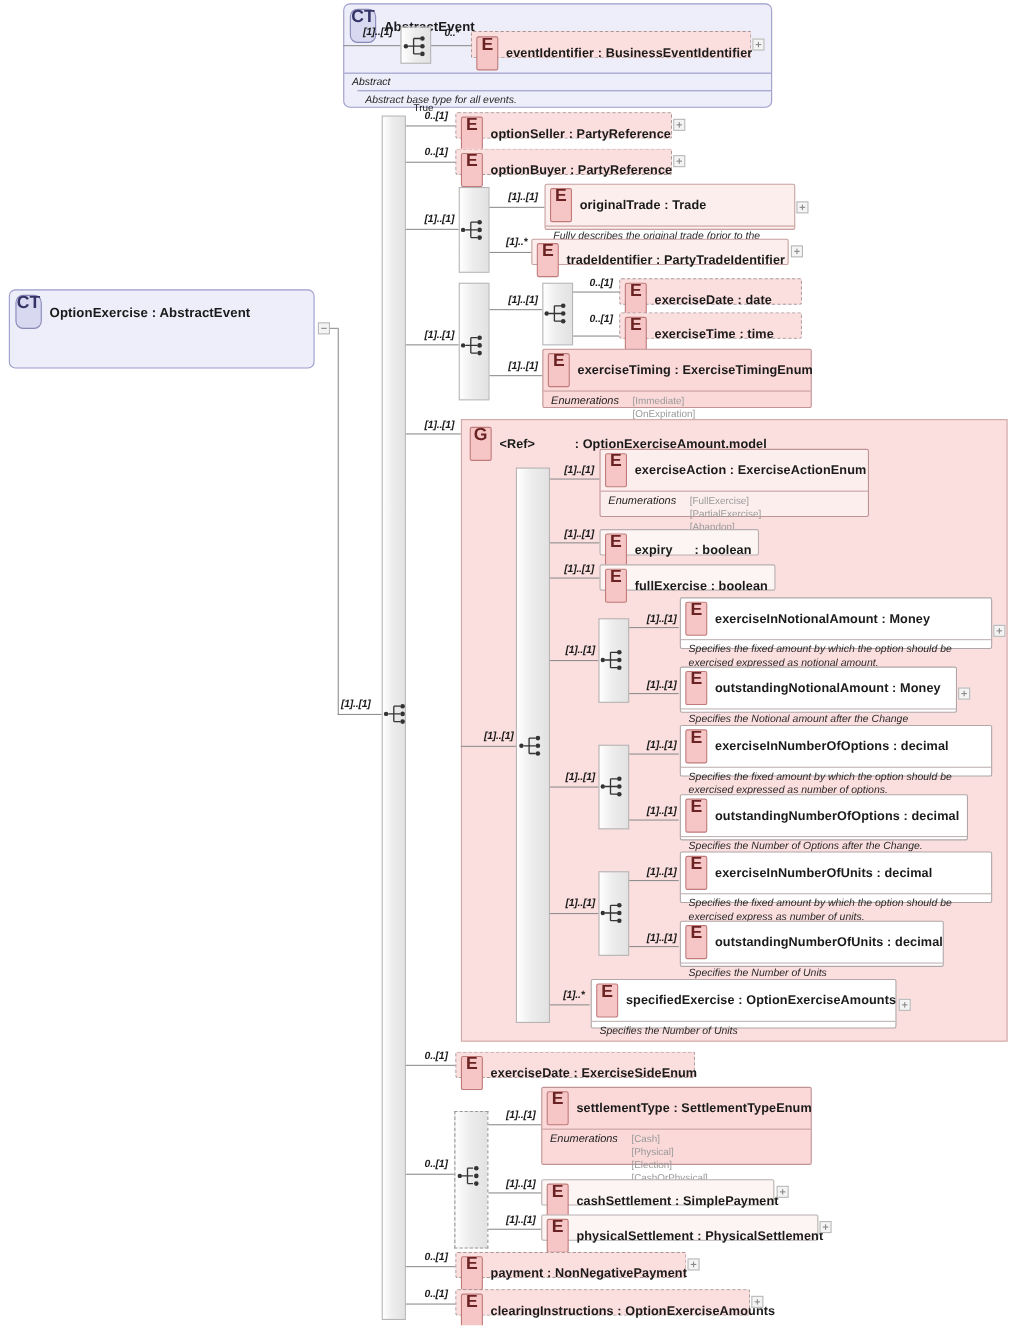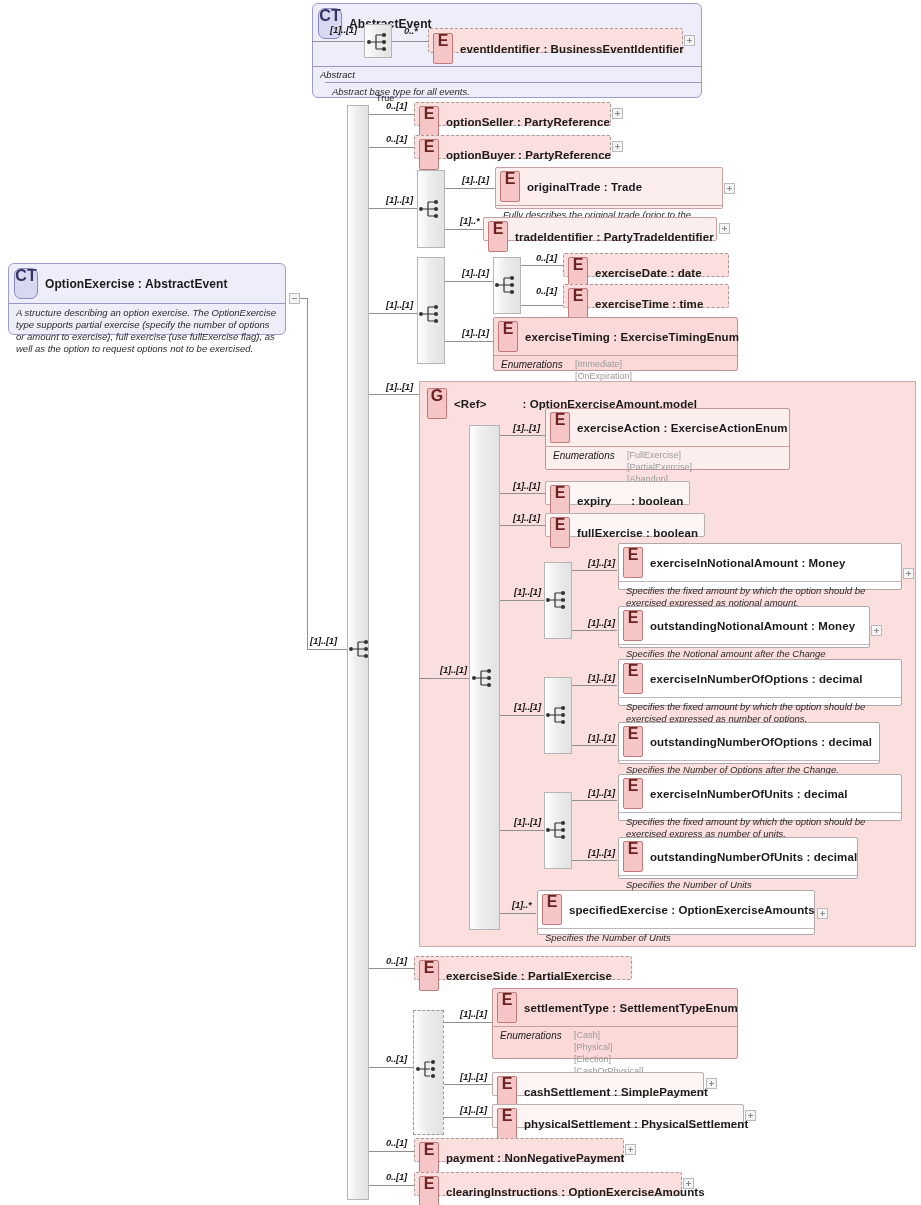--- a/index.html
+++ b/index.html
@@ -191,21 +191,20 @@
       <span class="nm">eventIdentifier : BusinessEventIdentifier</span>
     </div>
   </div>
   <div class="plus" style="left:684px; top:35px;"></div>
 
   <div class="typebox" style="left:8px; top:263px; width:278px; height:72px;">
     <div class="node-head">
       <span class="badge ct">CT</span>
       <span class="nm">OptionExercise : AbstractEvent</span>
     </div>
-    <div class="desc" style="border-top:1px solid #9898c8;">A structure describing an option exercise. The OptionExercise type supports partial exercise (specify the number of options or amount to exercise), full exercise (use fullExercise flag), as well as the option to request options not to be exercised.</div>
   </div>
   <div class="plus minus" style="left:289px; top:293px;"></div>
 
   <div class="ln lnh" style="left:300px; top:298px; width:7px;"></div>
   <div class="ln lnv" style="left:307px; top:298px; height:352px;"></div>
   <div class="ln lnh" style="left:307px; top:649px; width:40px;"></div>
   <div class="card" style="left:310px; top:635px;">[1]..[1]</div>
 
   <div class="comp" style="left:347px; top:105px; width:22px; height:1095px;"></div>
   <svg class="comp-ic" viewBox="0 0 26 22" style="left:348px; top:638px; width:26px; height:22px;">
@@ -479,21 +478,21 @@
     </div>
     <div class="desc nb">Specifies the Number of Units</div>
   </div>
   <div class="plus" style="left:817px; top:908px;"></div>
 
   <div class="ln lnh" style="left:369px; top:968px; width:45px;"></div>
   <div class="card" style="left:386px; top:955px;">0..[1]</div>
   <div class="node dashed" style="left:414px; top:956px; width:218px; height:24px;">
     <div class="node-head">
       <span class="badge">E</span>
-      <span class="nm">exerciseSide : PartialExercise</span>
+      <span class="nm">exerciseDate : ExerciseSideEnum</span>
     </div>
   </div>
 
   <div class="ln lnh" style="left:369px; top:1067px; width:44px;"></div>
   <div class="card" style="left:386px; top:1053px;">0..[1]</div>
   <div class="comp dash" style="left:413px; top:1010px; width:31px; height:125px;"></div>
   <svg class="comp-ic" viewBox="0 0 26 22" style="left:415px; top:1058px;">
     <circle cx="3" cy="11" r="2" fill="#333"></circle>
     <path d="M5 11 H10 M10 4 V18 M10 4 H15 M10 11 H15 M10 18 H15" stroke="#333" fill="none" stroke-width="1.2"></path>
     <circle cx="18" cy="4" r="2.1" fill="#333"></circle>

